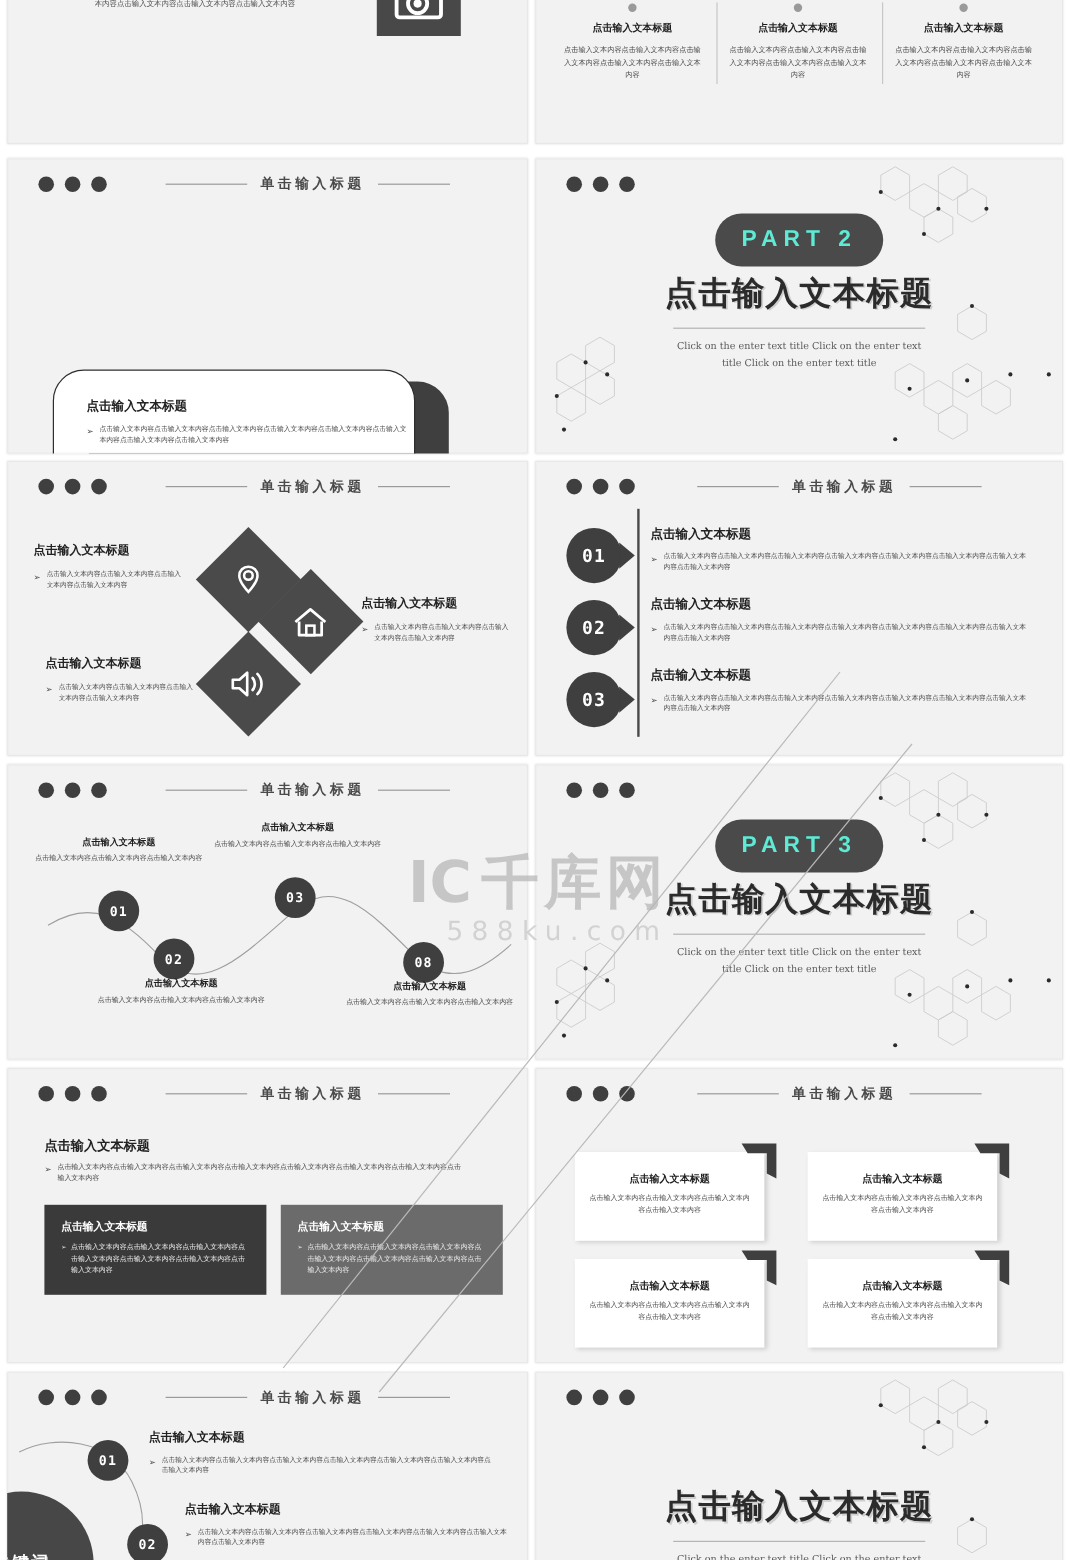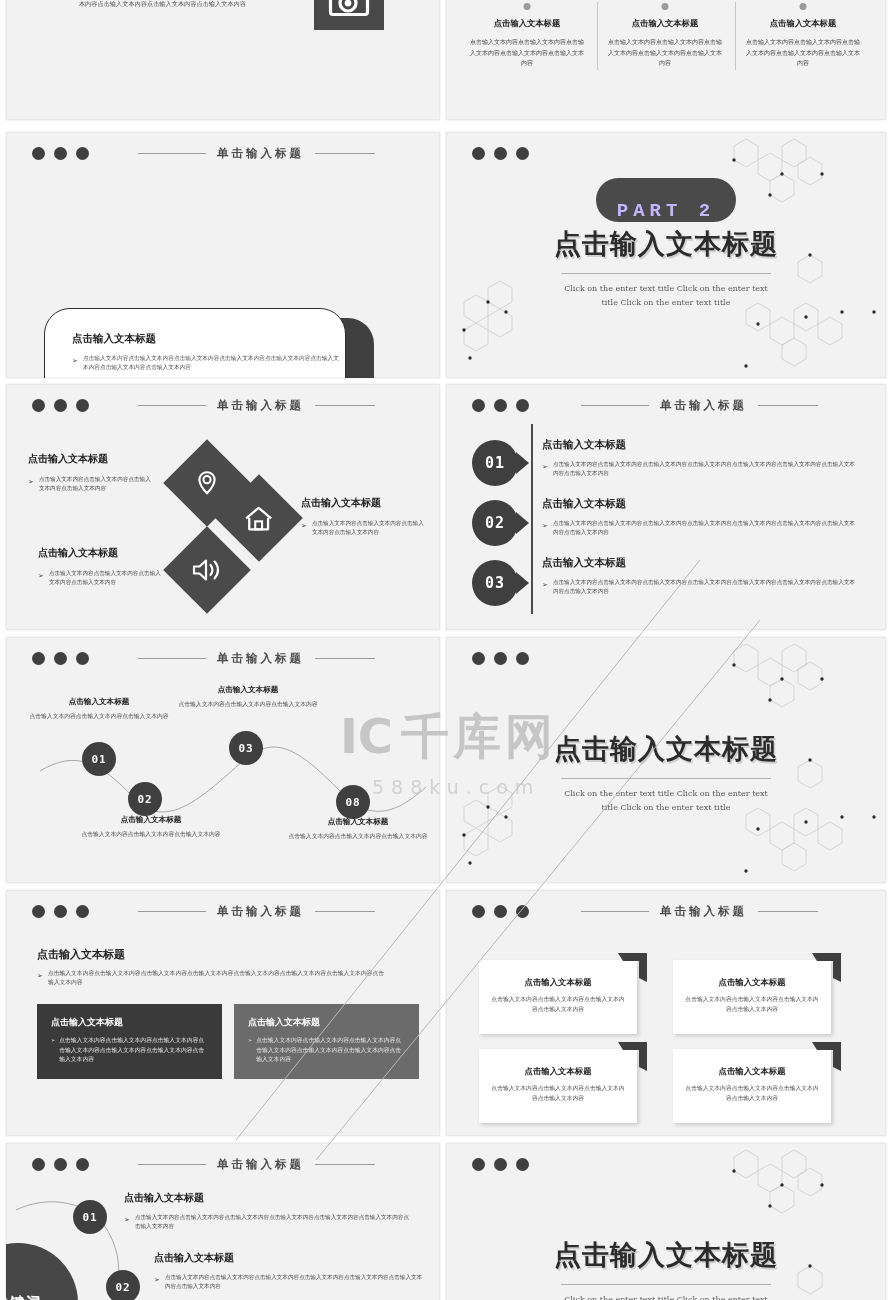--- a/index.html
+++ b/index.html
@@ -47,23 +47,23 @@
   
   .s3-shadow{position:absolute;left:68px;top:186px;width:300px;height:155px;
              background:#3f3f3f;border-radius:26px;}
   .s3-card{position:absolute;left:38px;top:176px;width:300px;height:155px;background:#fff;
            border:1.5px solid #2e2e2e;border-radius:26px;}
   .s3-t1{position:absolute;left:66px;top:200px;font-size:10.5px;}
   .s3-b1{position:absolute;left:66px;top:222px;width:272px;font-size:5.7px;}
 
   
   .pc-pill{position:absolute;left:50%;transform:translateX(-50%);
-      background:#4a4a4a;border-radius:22px;display:flex;align-items:flex-end;
-      justify-content:center;color:#c4b5fd;letter-spacing:5px;font-weight:600;
-      font-family:Liberation Mono, monospace;}
+      background:#4a4a4a;border-radius:22px;display:flex;align-items:center;
+      justify-content:center;color:#5eead4;letter-spacing:5px;font-weight:600;
+      font-family:Liberation Sans, sans-serif;}
   .pc-big{position:absolute;left:0;right:0;text-align:center;font-weight:700;
       color:#2b2b2b;letter-spacing:1px;font-family:"DejaVu Sans",sans-serif;
       text-shadow:1.5px 1.5px 0 #cfcfcf;}
   .pc-line{position:absolute;left:50%;transform:translateX(-50%);height:1px;background:#b4b4b4;}
   .pc-sub{position:absolute;left:0;right:0;text-align:center;color:#5a5a5a;
       line-height:1.7;font-family:"DejaVu Serif",serif;}
   .hex-layer{position:absolute;inset:0;pointer-events:none;}
 
   
   .dia{position:absolute;width:62px;height:62px;background:#4a4a4a;
@@ -114,21 +114,21 @@
   .kw-num{position:absolute;width:34px;height:34px;border-radius:50%;background:#3f3f3f;
       display:flex;align-items:center;justify-content:center;color:#fff;font-size:11px;
       font-weight:700;letter-spacing:1px;font-family:"DejaVu Sans Mono",monospace;}
 
   
   .wm{position:absolute;left:340px;top:712px;pointer-events:none;
       font-family:"DejaVu Sans",sans-serif;opacity:.72;}
   .wm .wm-row{display:flex;align-items:center;gap:8px;}
   .wm .wm-cn{font-size:48px;font-weight:700;color:#b6b6b6;letter-spacing:4px;
              line-height:1;}
-  .wm .wm-url{font-size:19px;color:#c6c6c6;letter-spacing:7px;margin-top:16px;
+  .wm .wm-url{font-size:22px;color:#c6c6c6;letter-spacing:7px;margin-top:4px;
               margin-left:32px;}
   .wm-slash{position:absolute;pointer-events:none;}
 </style>
 </head>
 <body>
 
 <div class="sheet">
 
   <div class="slide" style="left:6px;top:-56px;width:434px;height:176px;">
 
@@ -441,20 +441,23 @@
           <circle cx="428" cy="180" r="1.7"></circle>
       </g>
     </svg>
     <div class="chrome">
       <div class="dots">
         <div class="dot"></div>
         <div class="dot"></div>
         <div class="dot"></div>
       </div>
     </div>
+    <div class="pc-pill" style="top:46px;width:140px;height:44px;font-size:19px;">
+      <span>PART 3</span>
+    </div>
     <div class="pc-big" style="top:94px;font-size:27px;">点击输入文本标题</div>
     <div class="pc-line" style="top:141px;width:210px;"></div>
     <div class="pc-sub" style="top:150px;font-size:8px;padding:0 110px;">Click on the enter text title Click on the enter text title Click on the enter text title</div>
   </div>
 
   <div class="slide" style="left:6px;top:890px;width:434px;height:246px;">
     <div class="chrome">
       <div class="dots">
         <div class="dot"></div>
         <div class="dot"></div>

